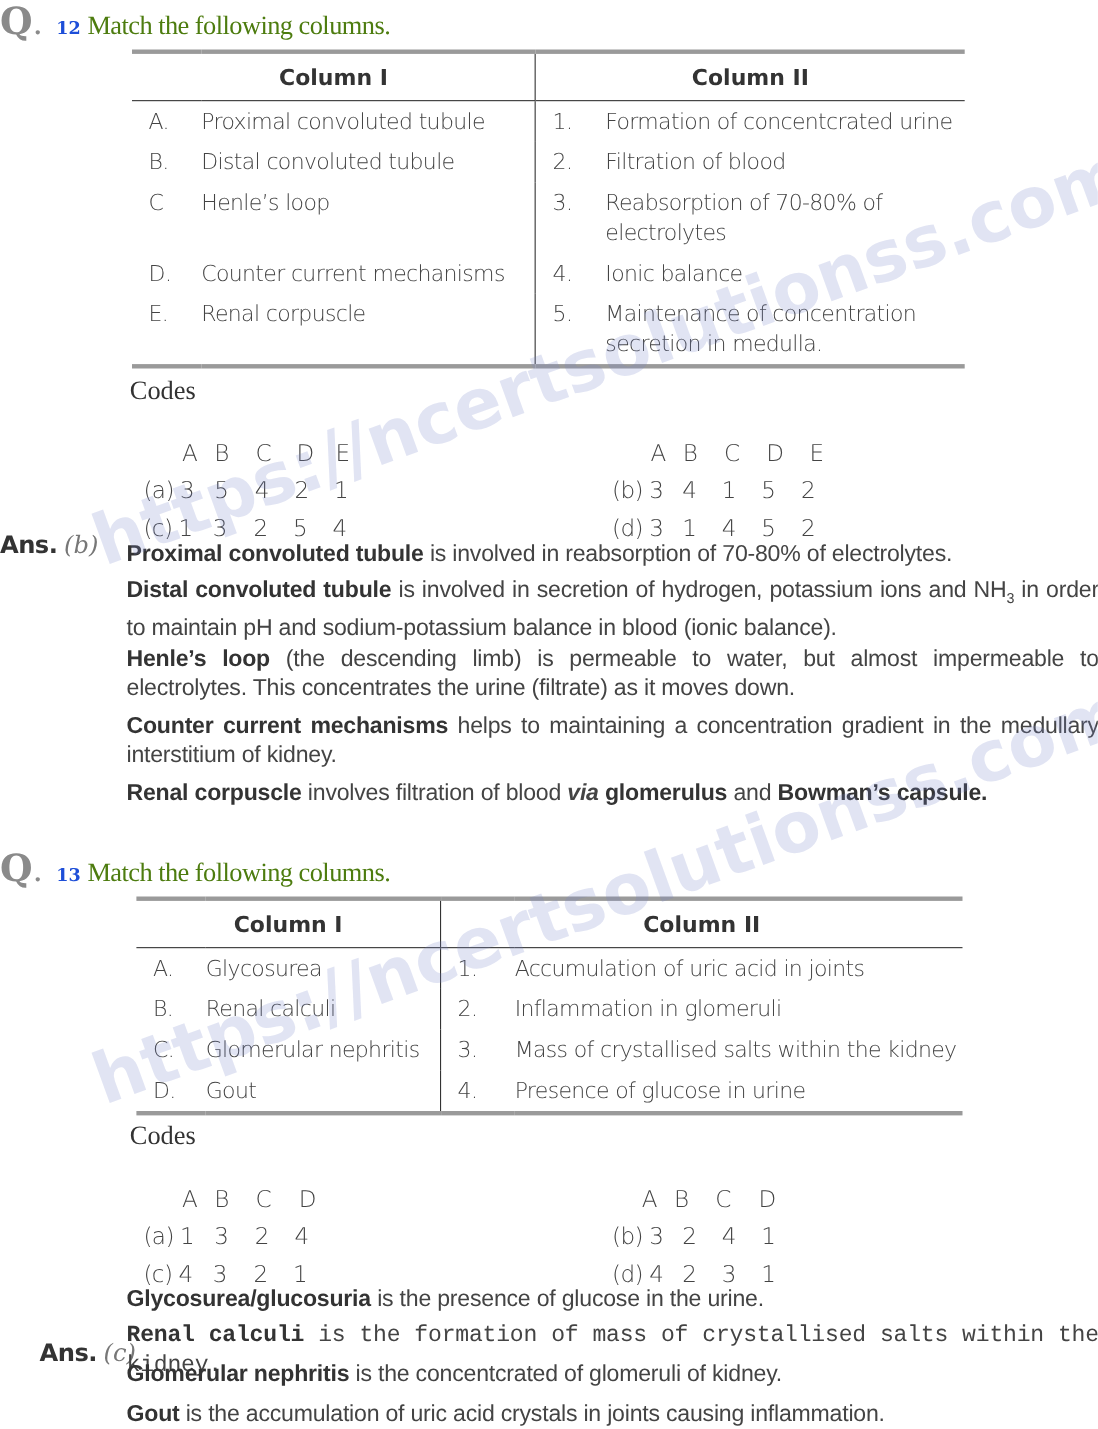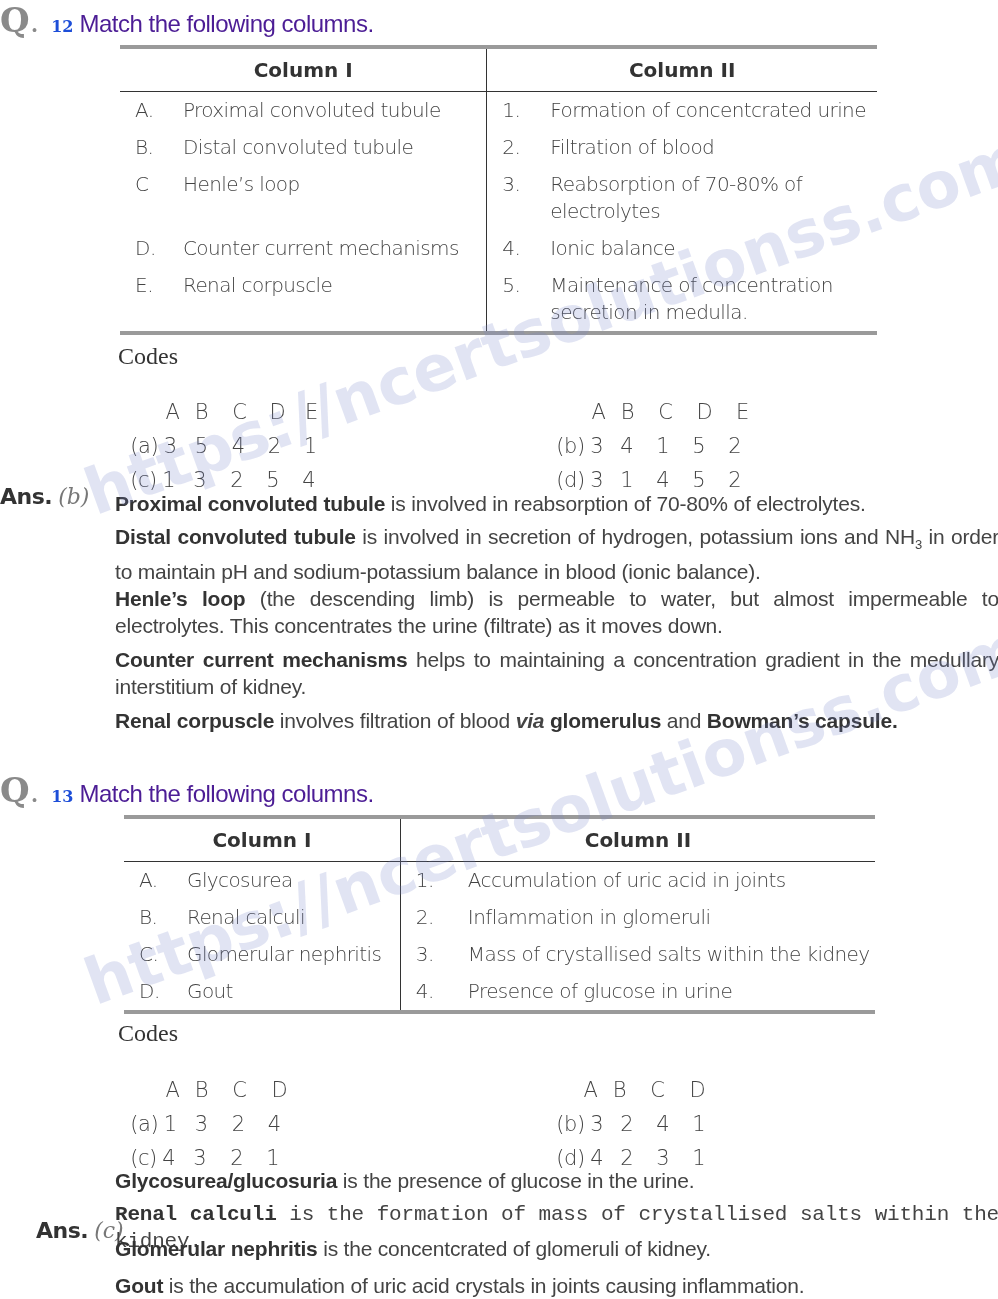--- a/index.html
+++ b/index.html
@@ -6,21 +6,21 @@
     body {
       width: 998px; height: 1299px; position: relative; overflow: hidden;
       background: #ffffff; color: #3a3a3a;
       font-family: "Liberation Sans", sans-serif;
     }
     .abs { position: absolute; }
     .q-head { left: 0; height: 40px; display: flex; align-items: baseline; white-space: nowrap; }
     .q-letter { font-family: "DejaVu Serif", serif; font-weight: bold; font-size: 34px; color: #8a8a8a; }
     .q-dot { font-family: "DejaVu Serif", serif; font-size: 30px; color: #8a8a8a; margin-right: 12px; }
     .q-num { font-family: "DejaVu Serif", serif; font-weight: bold; font-size: 16px; color: #1d4ed8; margin-right: 6px; }
-    .q-text { font-family: Liberation Sans, sans-serif; font-size: 24px; color: #4c1d95; letter-spacing: -0.5px; }
+    .q-text { font-family: Liberation Serif, serif; font-size: 24px; color: #4d7c0f; letter-spacing: -0.5px; }
 
     table.match { position: absolute; border-collapse: collapse; font-family: "DejaVu Sans", sans-serif; font-size: 20px; font-weight: 300; color: #444; }
     table.match th { font-weight: bold; color: #333; font-size: 20px; height: 40px; border-bottom: 1.5px solid #333; text-align: center; }
     table.match td { vertical-align: top; padding: 5px 0 5px 0; line-height: 27px; }
     table.match .bt { border-top: 4px solid #9a9a9a; }
     table.match .bb { border-bottom: 4px solid #9a9a9a; }
     table.match .divider { border-left: 1.5px solid #333; }
     .lbl { padding-left: 15px !important; width: 48px; letter-spacing: -0.5px; }
     .txt { letter-spacing: -0.6px; }
 

